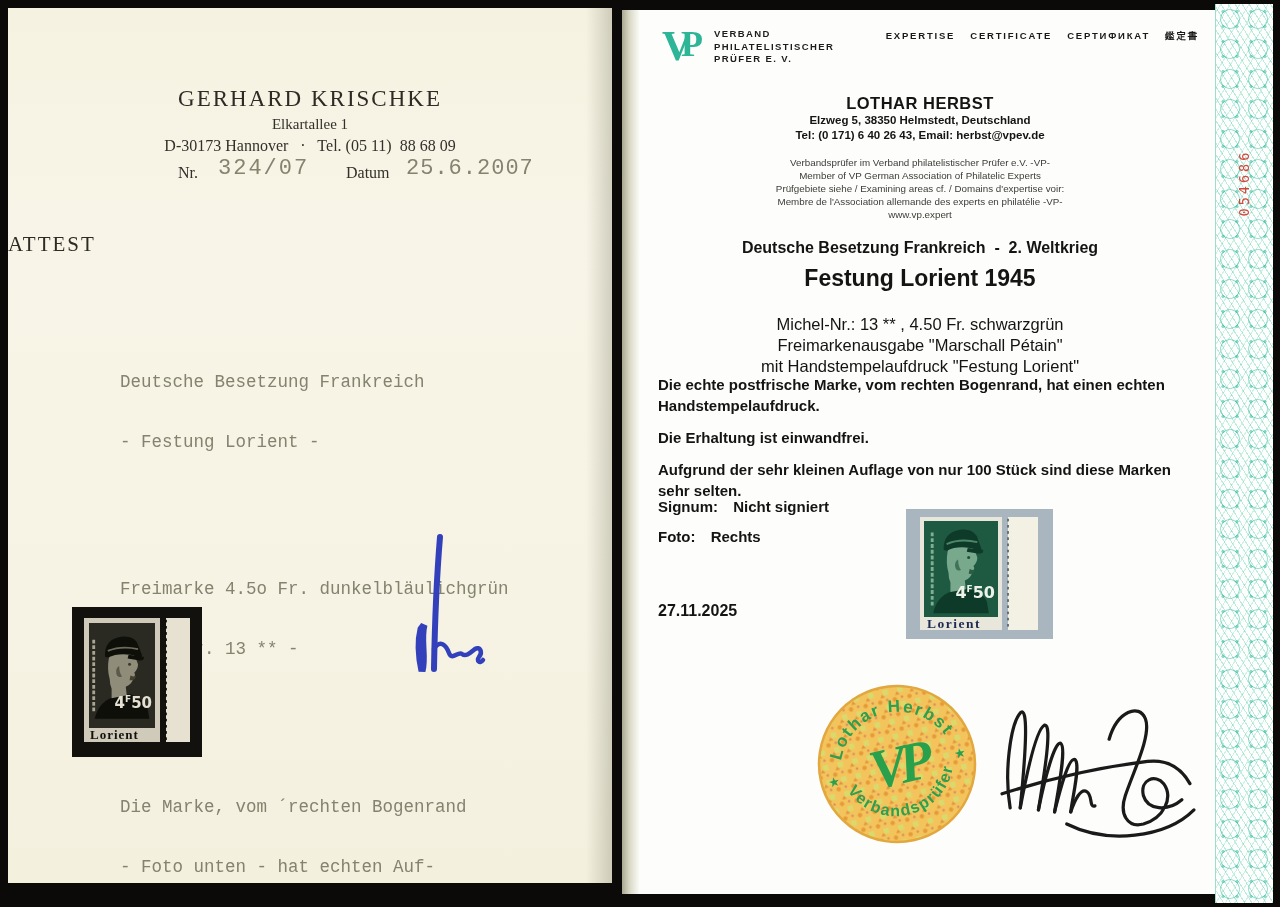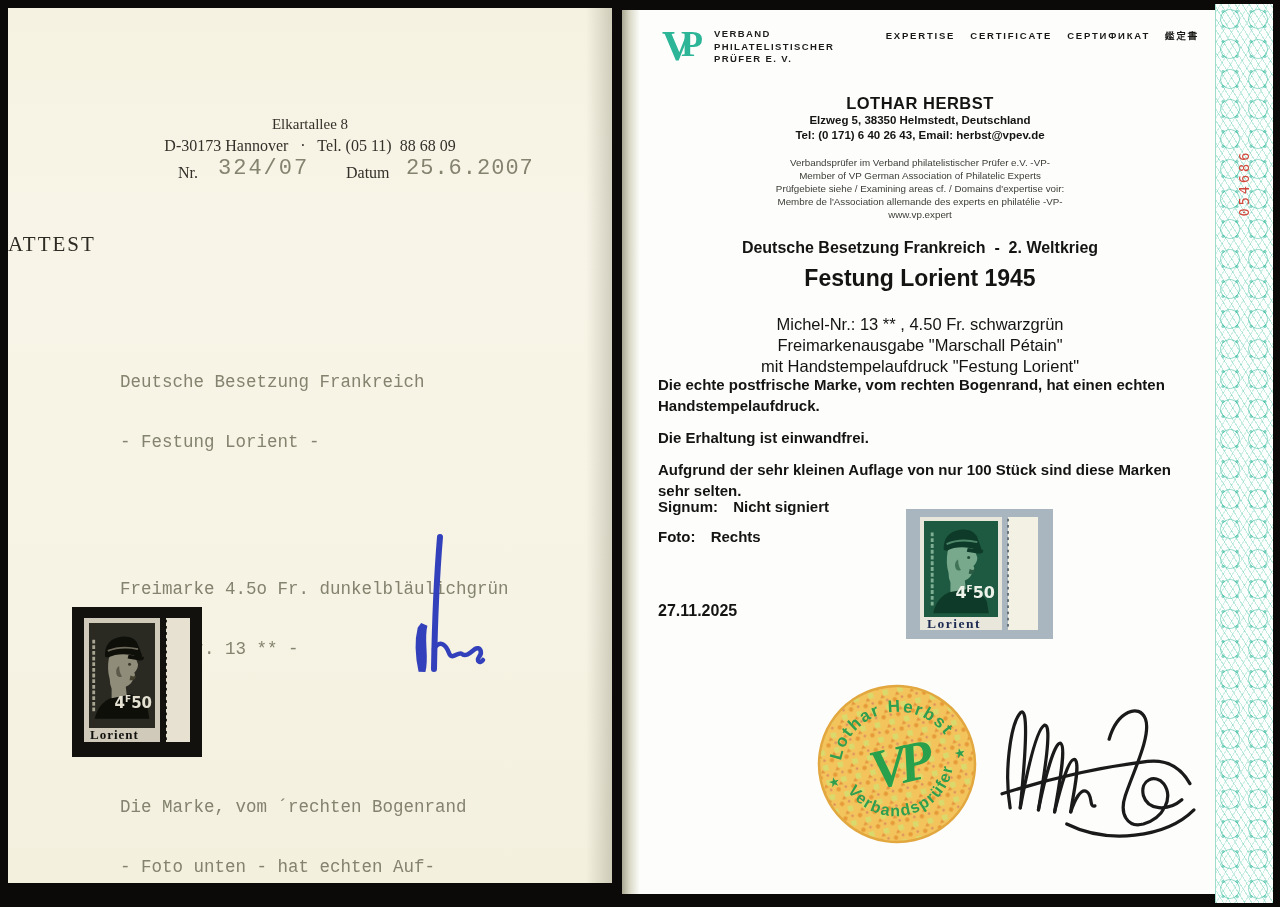--- a/index.html
+++ b/index.html
@@ -102,21 +102,22 @@
     display:flex;align-items:center;justify-content:center;}
   .serial{transform:rotate(-90deg);white-space:nowrap;color:#d0483c;
     font-family:"DejaVu Sans Mono",monospace;font-size:13.5px;letter-spacing:3px;}
 </style>
 </head>
 <body>
 
 <div class="scan">
 
   <div class="left-page">
-    <div class="lp-street">Elkartallee 8</div>
+    <div class="lp-name">GERHARD KRISCHKE</div>
+    <div class="lp-street">Elkartallee 1</div>
     <div class="lp-city">D-30173 Hannover   ·   Tel. (05 11)  88 68 09</div>
     <span class="serif lp-nr-label">Nr.</span>
     <span class="tw lp-nr-value">324/07</span>
     <span class="serif lp-datum-label">Datum</span>
     <span class="tw lp-datum-value">25.6.2007</span>
     <div class="lp-heading">ATTEST</div>
 
     <div class="lp-body tw">
       <div class="tw-para gap-sm">
         <div>Deutsche Besetzung Frankreich</div>

